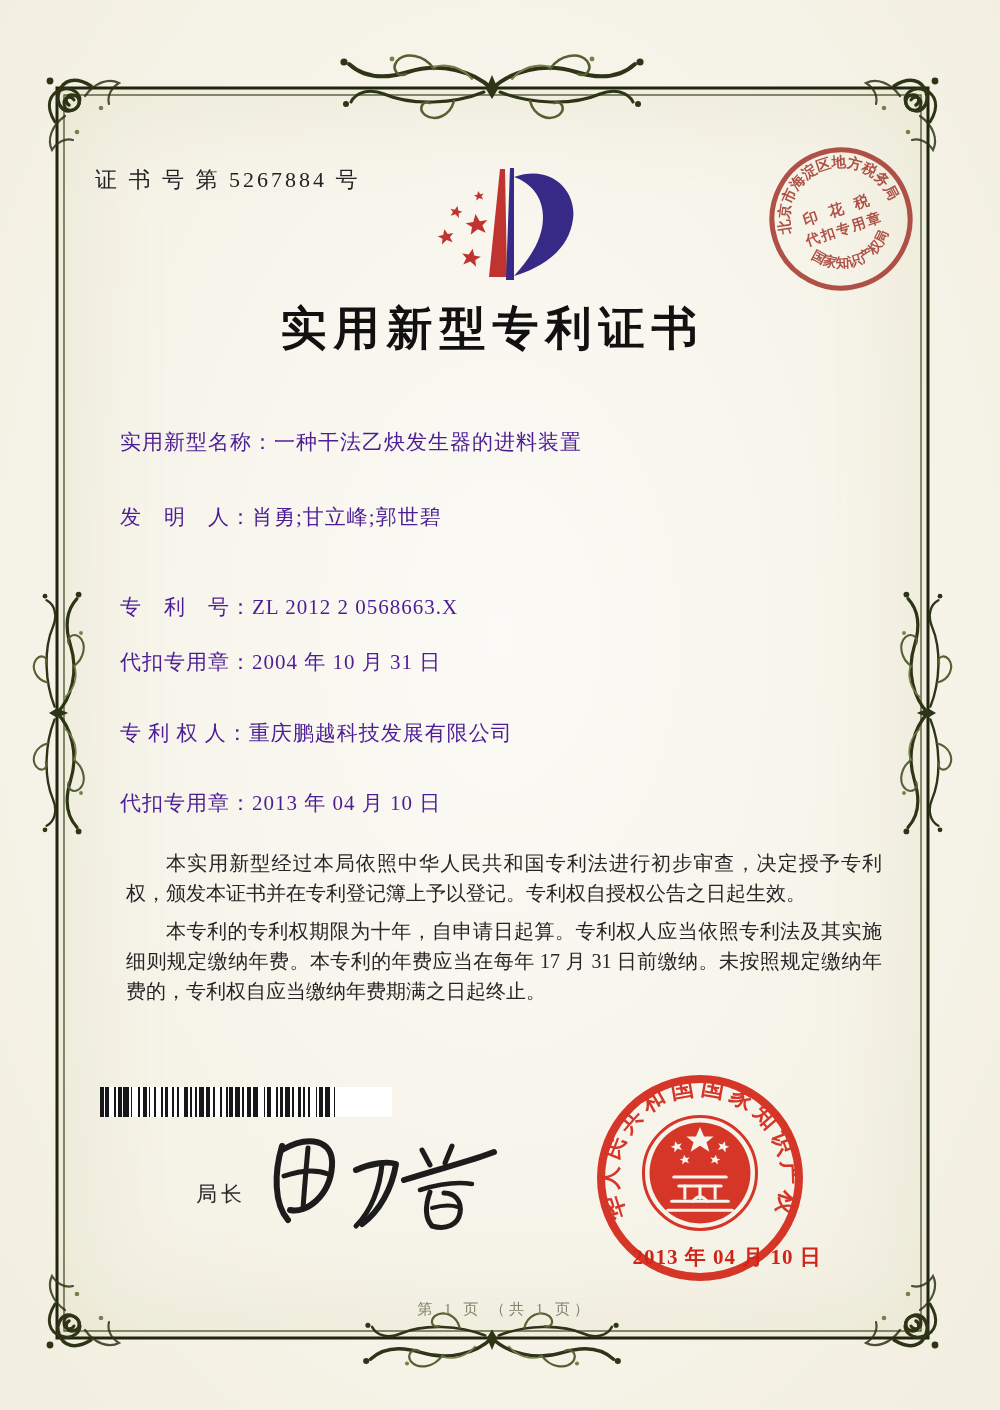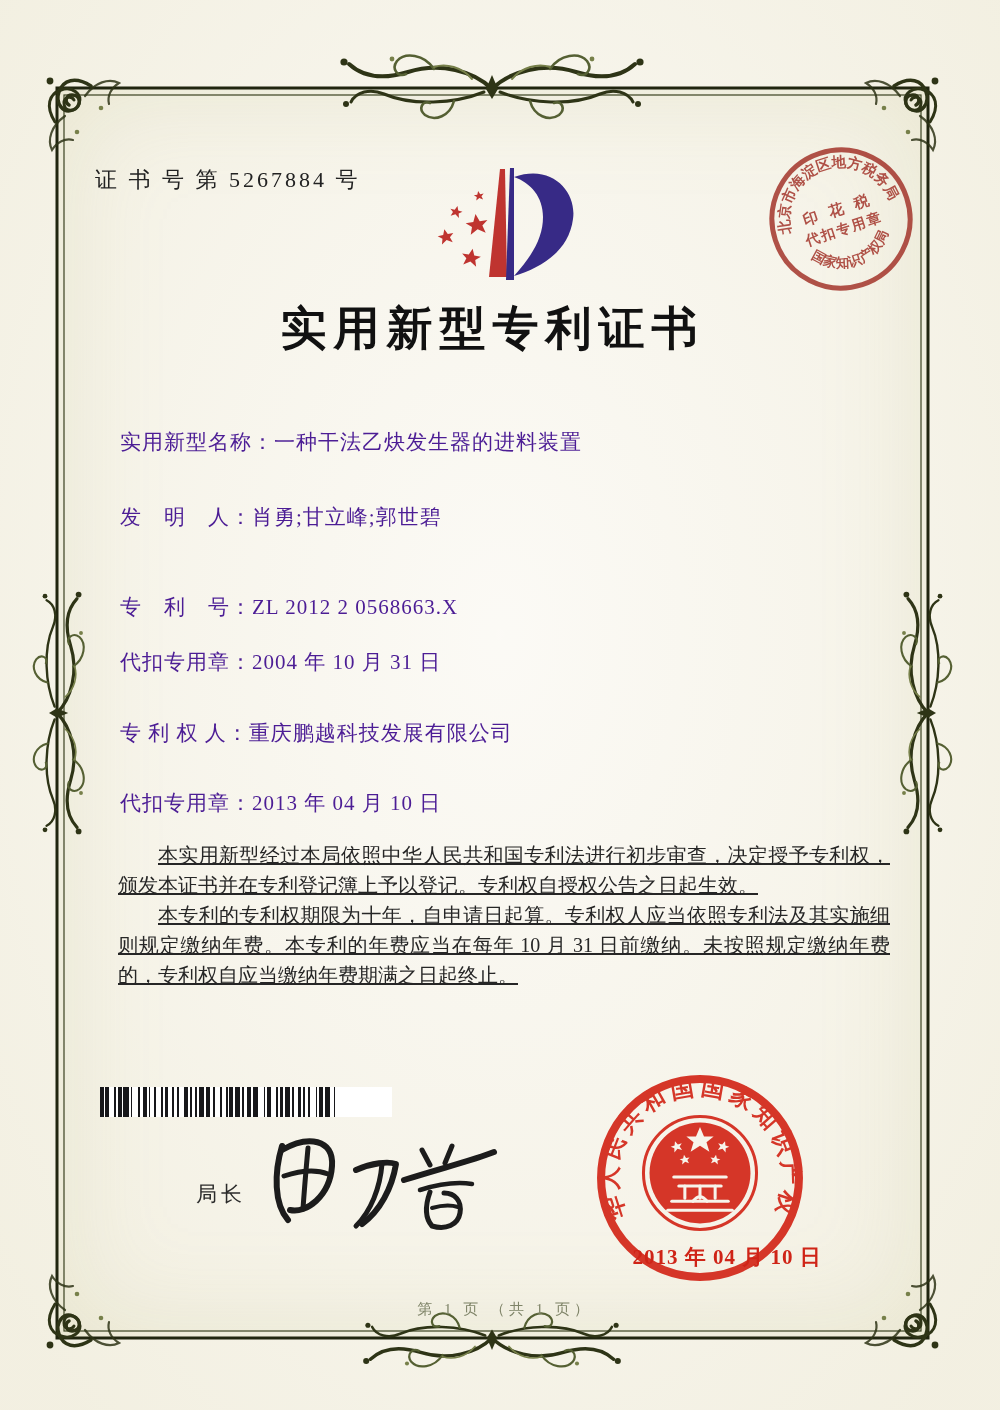--- a/index.html
+++ b/index.html
@@ -30,21 +30,21 @@
     position:absolute;left:0;top:298px;width:985px;
     text-align:center;font-size:46px;font-weight:bold;letter-spacing:7px;color:#111;
   }
   .field{position:absolute;left:120px;font-size:21px;white-space:nowrap;color:#4c1d95;}
   .field .flabel{letter-spacing:1px;}
   .field .fvalue{letter-spacing:1px;}
   .paras{
     position:absolute;left:118px;top:840px;width:772px;
     font-size:20px;line-height:30px;text-align:justify;color:#262626;
   }
-  .paras p{margin:0;text-indent:2em;text-decoration:underline;}
+  .paras p{margin:8px;text-indent:2em;}
   .barcode{
     position:absolute;left:100px;top:1087px;width:292px;height:30px;
     background:#fff;font-size:0;white-space:nowrap;overflow:hidden;
   }
   .barcode span{display:inline-block;height:100%;}
   .bar{background:#17171a;}
   .gap{background:transparent;}
   .director-line{
     position:absolute;left:196px;top:1180px;font-size:21px;letter-spacing:4px;color:#2a2a2a;
   }
@@ -159,21 +159,21 @@
 </div>
 <div class="field" style="top:719px">
   <span class="flabel">专 利 权 人：</span><span class="fvalue">重庆鹏越科技发展有限公司</span>
 </div>
 <div class="field" style="top:789px">
   <span class="flabel">代扣专用章：</span><span class="fvalue">2013 年 04 月 10 日</span>
 </div>
 
 <div class="paras">
   <p>本实用新型经过本局依照中华人民共和国专利法进行初步审查，决定授予专利权，颁发本证书并在专利登记簿上予以登记。专利权自授权公告之日起生效。</p>
-  <p>本专利的专利权期限为十年，自申请日起算。专利权人应当依照专利法及其实施细则规定缴纳年费。本专利的年费应当在每年 10 月 31 日前缴纳。未按照规定缴纳年费的，专利权自应当缴纳年费期满之日起终止。</p>
+  <p>本专利的专利权期限为十年，自申请日起算。专利权人应当依照专利法及其实施细则规定缴纳年费。本专利的年费应当在每年 17 月 31 日前缴纳。未按照规定缴纳年费的，专利权自应当缴纳年费期满之日起终止。</p>
 </div>
 
 <div class="barcode"><span class="bar" style="width: 3.6px;"></span><span class="gap" style="width: 1.8px;"></span><span class="bar" style="width: 3.6px;"></span><span class="gap" style="width: 5.4px;"></span><span class="bar" style="width: 1.8px;"></span><span class="gap" style="width: 1.8px;"></span><span class="bar" style="width: 3.6px;"></span><span class="gap" style="width: 1.8px;"></span><span class="bar" style="width: 5.4px;"></span><span class="gap" style="width: 1.8px;"></span><span class="bar" style="width: 1.8px;"></span><span class="gap" style="width: 5.4px;"></span><span class="bar" style="width: 1.8px;"></span><span class="gap" style="width: 3.6px;"></span><span class="bar" style="width: 3.6px;"></span><span class="gap" style="width: 1.8px;"></span><span class="bar" style="width: 1.8px;"></span><span class="gap" style="width: 3.6px;"></span><span class="bar" style="width: 1.8px;"></span><span class="gap" style="width: 5.4px;"></span><span class="bar" style="width: 1.8px;"></span><span class="gap" style="width: 1.8px;"></span><span class="bar" style="width: 3.6px;"></span><span class="gap" style="width: 3.6px;"></span><span class="bar" style="width: 1.8px;"></span><span class="gap" style="width: 3.6px;"></span><span class="bar" style="width: 1.8px;"></span><span class="gap" style="width: 5.4px;"></span><span class="bar" style="width: 3.6px;"></span><span class="gap" style="width: 1.8px;"></span><span class="bar" style="width: 1.8px;"></span><span class="gap" style="width: 3.6px;"></span><span class="bar" style="width: 1.8px;"></span><span class="gap" style="width: 1.8px;"></span><span class="bar" style="width: 5.4px;"></span><span class="gap" style="width: 1.8px;"></span><span class="bar" style="width: 3.6px;"></span><span class="gap" style="width: 3.6px;"></span><span class="bar" style="width: 1.8px;"></span><span class="gap" style="width: 5.4px;"></span><span class="bar" style="width: 1.8px;"></span><span class="gap" style="width: 3.6px;"></span><span class="bar" style="width: 1.8px;"></span><span class="gap" style="width: 1.8px;"></span><span class="bar" style="width: 3.6px;"></span><span class="gap" style="width: 1.8px;"></span><span class="bar" style="width: 5.4px;"></span><span class="gap" style="width: 1.8px;"></span><span class="bar" style="width: 1.8px;"></span><span class="gap" style="width: 3.6px;"></span><span class="bar" style="width: 3.6px;"></span><span class="gap" style="width: 1.8px;"></span><span class="bar" style="width: 5.4px;"></span><span class="gap" style="width: 5.4px;"></span><span class="bar" style="width: 1.8px;"></span><span class="gap" style="width: 1.8px;"></span><span class="bar" style="width: 3.6px;"></span><span class="gap" style="width: 5.4px;"></span><span class="bar" style="width: 1.8px;"></span><span class="gap" style="width: 1.8px;"></span><span class="bar" style="width: 3.6px;"></span><span class="gap" style="width: 1.8px;"></span><span class="bar" style="width: 5.4px;"></span><span class="gap" style="width: 1.8px;"></span><span class="bar" style="width: 1.8px;"></span><span class="gap" style="width: 3.6px;"></span><span class="bar" style="width: 3.6px;"></span><span class="gap" style="width: 1.8px;"></span><span class="bar" style="width: 1.8px;"></span><span class="gap" style="width: 3.6px;"></span><span class="bar" style="width: 1.8px;"></span><span class="gap" style="width: 5.4px;"></span><span class="bar" style="width: 1.8px;"></span><span class="gap" style="width: 1.8px;"></span><span class="bar" style="width: 3.6px;"></span><span class="gap" style="width: 1.8px;"></span><span class="bar" style="width: 5.4px;"></span><span class="gap" style="width: 3.6px;"></span><span class="bar" style="width: 1.8px;"></span></div>
 
 <div class="director-line">局长</div>
 <svg class="signature" width="250" height="130" viewBox="0 0 250 130" aria-label="田力普">
   <g fill="none" stroke="#1c1c1c" stroke-linecap="round" stroke-linejoin="round">
     <path stroke-width="6" d="M30,28 C22,55 22,86 36,102"></path>
     <path stroke-width="6" d="M30,32 C56,17 82,21 80,48 C78,78 54,96 38,92"></path>
     <path stroke-width="5" d="M32,58 C50,52 66,52 76,56"></path>

